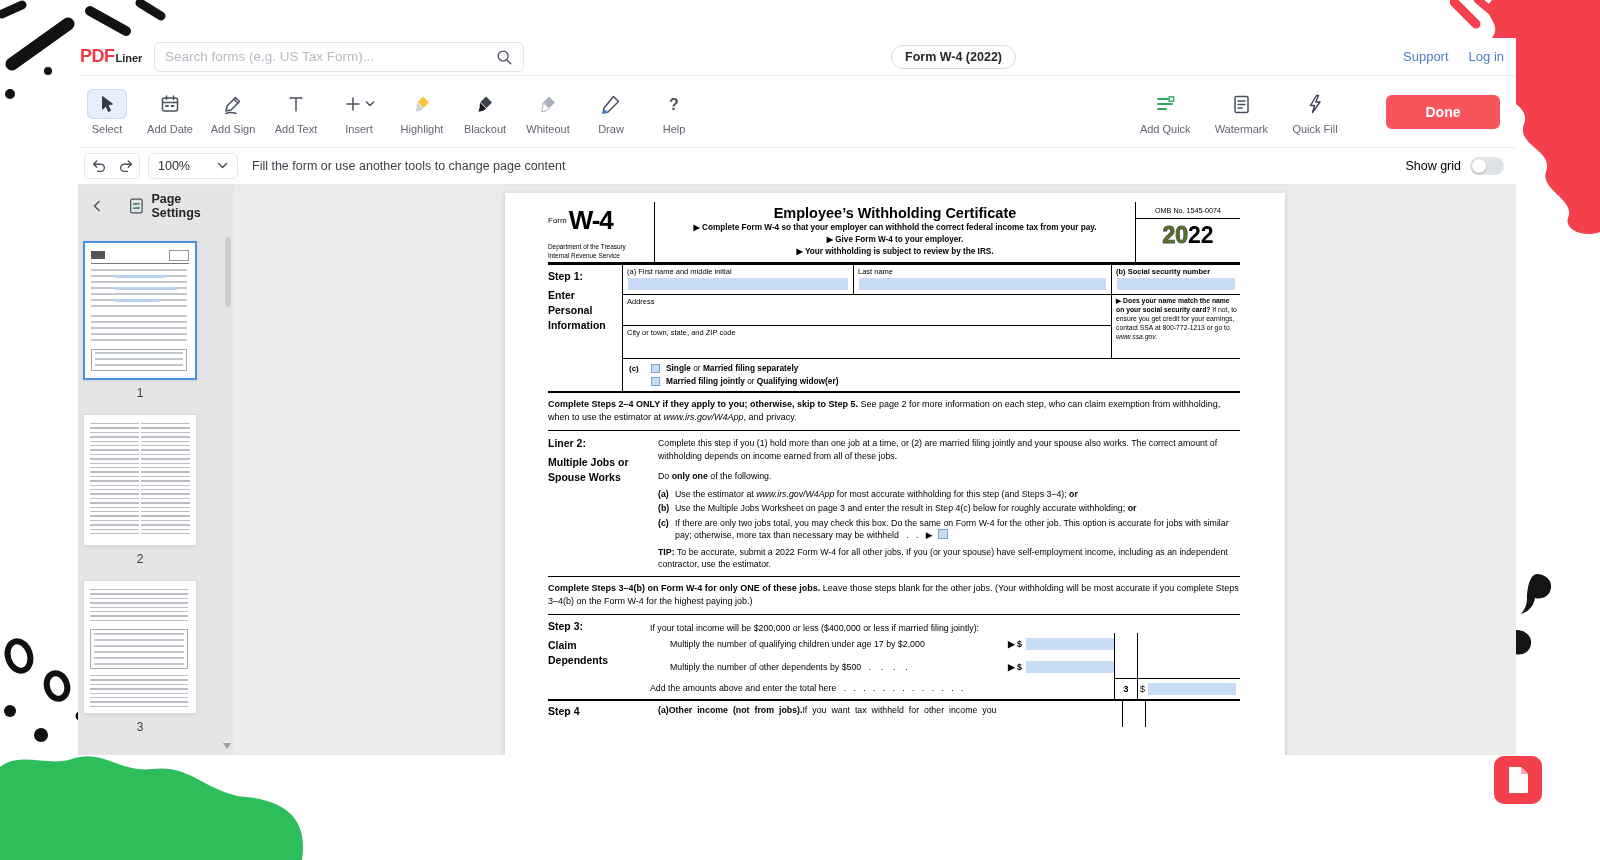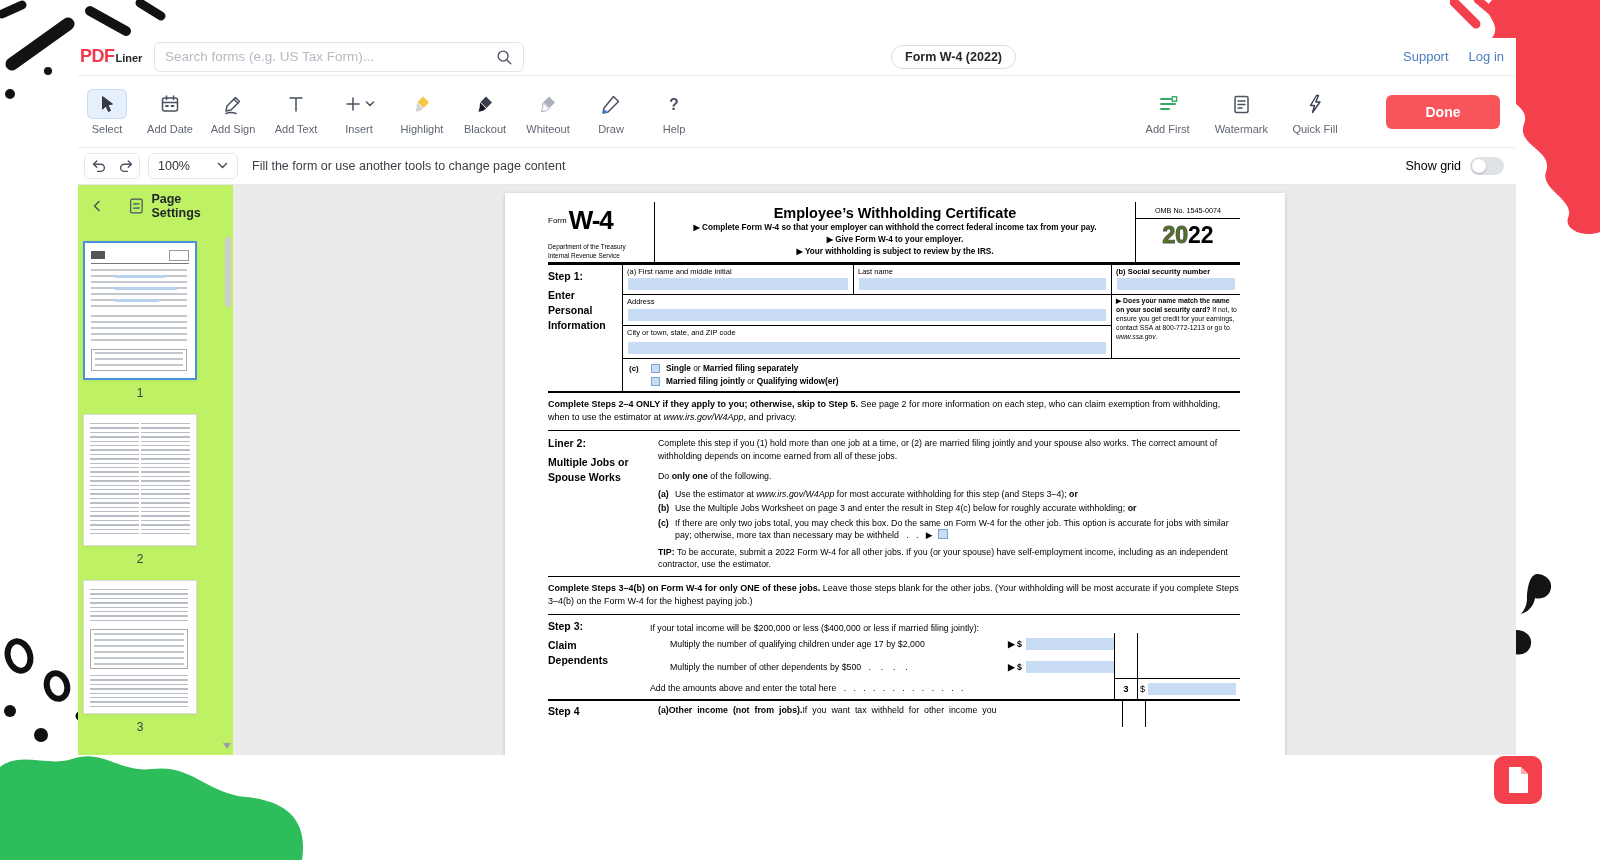--- a/index.html
+++ b/index.html
@@ -42,21 +42,21 @@
   .ur-group .urb { width:27px; display:flex; align-items:center; justify-content:center; cursor:pointer; background:#fff; }
   .zoom { display:flex; align-items:center; justify-content:space-between; border:1px solid #e4e6e9; border-radius:6px; height:26px; width:90px; padding:0 9px; margin-left:8px; font-size:12.5px; color:#2e3238; cursor:pointer; background:#fff; }
   .hint { font-size:12.5px; color:#3a3f46; margin-left:14px; }
   .grid-ctl { margin-left:auto; display:flex; align-items:center; gap:9px; }
   .grid-ctl .glabel { font-size:12.5px; color:#000000; }
   .toggle { width:34px; height:18px; background:#dfe3e8; border-radius:9px; position:relative; cursor:pointer; }
   .toggle .knob { position:absolute; left:2px; top:2px; width:14px; height:14px; background:#fff; border-radius:50%; box-shadow:0 1px 2px rgba(0,0,0,.25); }
 
   
   .content { display:flex; height:570px; }
-  .sidebar { width:155px; background:#bef264; position:relative; flex:none; }
+  .sidebar { width:155px; background:#e5e5e5; position:relative; flex:none; }
   .sb-head { height:42px; display:flex; align-items:center; padding-left:6px; }
   .collapse-btn { width:26px; height:26px; display:flex; align-items:center; justify-content:center; cursor:pointer; }
   .ps { display:flex; align-items:center; gap:7px; margin-left:18px; cursor:pointer; }
   .ps .ps-label { font-size:12.5px; color:#23262b; font-weight:600; }
   .thumbs { padding:14px 0 0 5px; }
   .thumb { width:114px; background:#fff; border:1px solid #dcdcdf; position:relative; cursor:pointer; box-shadow:0 1px 3px rgba(0,0,0,.08); }
   .thumb.sel { border:2px solid #4a90e2; }
   .t-num { text-align:center; width:114px; font-size:12px; color:#3a3f46; margin:6px 0 14px; }
   .tl { position:absolute; background:repeating-linear-gradient(to bottom,#c3c8ce 0 1.6px,transparent 1.6px 6px); }
   .tl.dense { background:repeating-linear-gradient(to bottom,#b9bec6 0 1.4px,transparent 1.4px 4.4px); }
@@ -91,21 +91,21 @@
   .step-sub { font-size:10.5px; font-weight:700; line-height:1.4; margin-top:6px; }
   .s1 .step-sub { max-width:64px; }
   .s1-fields { flex:1; border-left:1px solid #000; }
   .s1row { display:flex; border-bottom:1px solid #000; }
   .cell { padding:2px 2px 2px 4px; display:flex; flex-direction:column; font-size:7.5px; }
   .blue { background:#c9dcf5; height:12px; margin:auto 3px 2px 1px; cursor:text; }
   .bl { border-left:1px solid #000; }
   .bcell-b { font-weight:700; }
   .mid { display:flex; border-bottom:1px solid #000; }
   .mid-left { width:488px; display:flex; flex-direction:column; }
-  .mrow { display:flex; flex-direction:column; padding:2px 2px 2px 4px; font-size:7.5px; }
+  .mrow { display:flex; flex-direction:row; padding:2px 2px 2px 4px; font-size:7.5px; }
   .mrow1 { height:31px; border-bottom:1px solid #000; }
   .mrow2 { height:32px; }
   .mid-right { flex:1; border-left:1px solid #000; padding:2px 3px 1px 4px; font-size:6.8px; line-height:1.32; }
   .cbrow { display:flex; padding:4px 0 5px 6px; }
   .c-tag { font-size:8px; font-weight:700; width:22px; padding-top:1px; }
   .c-list { display:flex; flex-direction:column; gap:3px; }
   .c-line { display:flex; align-items:center; gap:6px; font-size:8.3px; }
   .cbox { width:9px; height:9px; background:#c9dcf5; border:1px solid #7da4cf; flex:none; cursor:pointer; }
   .para { font-size:9px; line-height:1.45; padding:5px 0 6px; border-bottom:1px solid #000; }
 
@@ -329,21 +329,21 @@
     <div class="tools-right">
       <div class="tool">
         <div class="ibox">
             <svg width="22" height="22" viewBox="0 0 22 22">
               <g stroke="#34a862" stroke-width="2" stroke-linecap="round">
                 <path d="M4 6h10M4 11h14M4 16h8"></path>
               </g>
               <rect x="15.2" y="3.8" width="4.4" height="4.4" fill="none" stroke="#34a862" stroke-width="1.4"></rect>
             </svg>
           </div>
-        <div class="tlabel">Add First</div>
+        <div class="tlabel">Add Quick</div>
       </div>
       <div class="tool">
         <div class="ibox">
             <svg width="22" height="22" viewBox="0 0 22 22">
               <g class="ic" stroke="#4a7dbd">
                 <rect x="5" y="3.5" width="13" height="16" rx="1.5"></rect>
                 <path d="M8 8h7M8 11.5h7M8 15h4"></path>
               </g>
             </svg>
           </div>

